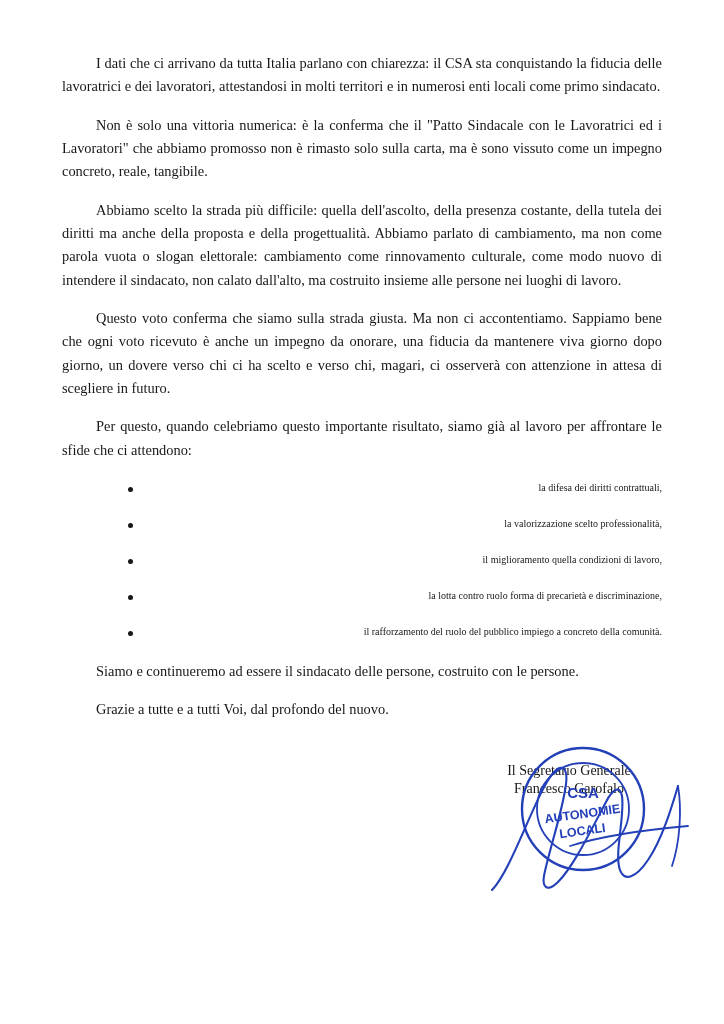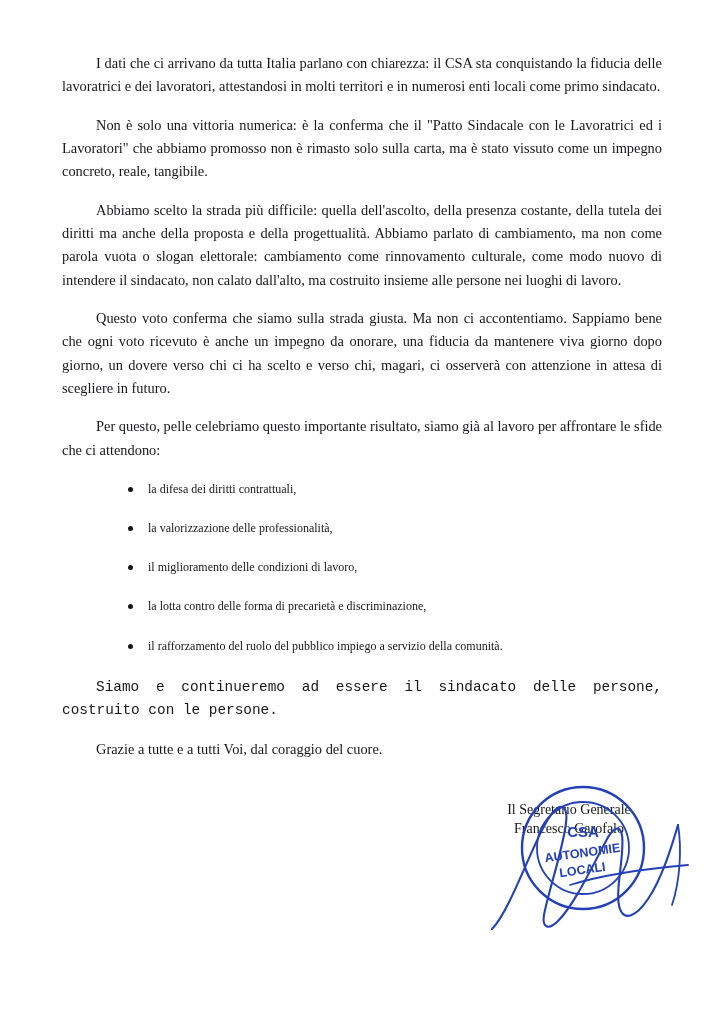--- a/index.html
+++ b/index.html
@@ -29,40 +29,39 @@
     text-indent: 34px;
     margin: 0 0 15px 0;
     color: #16171a;
   }
   .bullets {
     list-style: none;
     margin: 18px 0 14px 0;
     padding: 0 0 0 86px;
   }
   .bullets li {
-    font-size: 12px;
+    font-size: 10px;
     line-height: 1.6;
     margin: 0 0 20px 0;
     position: relative;
-    text-align: left;
+    text-align: right;
     color: #16171a;
   }
   .bullets li .dot {
     position: absolute;
     left: -20px;
     top: 7px;
     width: 5px;
     height: 5px;
     background: #16171a;
     border-radius: 50%;
     display: block;
   }
   .closing-para {
     margin-top: 17px;
-    font-family: Liberation Mono, monospace;
   }
   .signature-block {
     margin-top: 34px;
     position: relative;
     height: 150px;
   }
   .sig-lines {
     position: absolute;
     left: 392px;
     top: 6px;
@@ -90,35 +89,35 @@
     height: 160px;
     pointer-events: none;
   }
 </style>
 </head>
 <body>
 
 <div class="page">
 
   <p class="para">I dati che ci arrivano da tutta Italia parlano con chiarezza: il CSA sta conquistando la fiducia delle lavoratrici e dei lavoratori, attestandosi in molti territori e in numerosi enti locali come primo sindacato.</p>
-  <p class="para">Non è solo una vittoria numerica: è la conferma che il "Patto Sindacale con le Lavoratrici ed i Lavoratori" che abbiamo promosso non è rimasto solo sulla carta, ma è stato vissuto come un impegno concreto, reale, tangibile.</p>
+  <p class="para">Non è solo una vittoria numerica: è la conferma che il "Patto Sindacale con le Lavoratrici ed i Lavoratori" che abbiamo promosso non è rimasto solo sulla carta, ma è sono vissuto come un impegno concreto, reale, tangibile.</p>
   <p class="para">Abbiamo scelto la strada più difficile: quella dell'ascolto, della presenza costante, della tutela dei diritti ma anche della proposta e della progettualità. Abbiamo parlato di cambiamento, ma non come parola vuota o slogan elettorale: cambiamento come rinnovamento culturale, come modo nuovo di intendere il sindacato, non calato dall'alto, ma costruito insieme alle persone nei luoghi di lavoro.</p>
   <p class="para">Questo voto conferma che siamo sulla strada giusta. Ma non ci accontentiamo. Sappiamo bene che ogni voto ricevuto è anche un impegno da onorare, una fiducia da mantenere viva giorno dopo giorno, un dovere verso chi ci ha scelto e verso chi, magari, ci osserverà con attenzione in attesa di scegliere in futuro.</p>
-  <p class="para">Per questo, pelle celebriamo questo importante risultato, siamo già al lavoro per affrontare le sfide che ci attendono:</p>
+  <p class="para">Per questo, quando celebriamo questo importante risultato, siamo già al lavoro per affrontare le sfide che ci attendono:</p>
 
   <ul class="bullets">
     <li><span class="dot"></span><span>la difesa dei diritti contrattuali,</span></li>
-    <li><span class="dot"></span><span>la valorizzazione delle professionalità,</span></li>
-    <li><span class="dot"></span><span>il miglioramento delle condizioni di lavoro,</span></li>
-    <li><span class="dot"></span><span>la lotta contro delle forma di precarietà e discriminazione,</span></li>
-    <li><span class="dot"></span><span>il rafforzamento del ruolo del pubblico impiego a servizio della comunità.</span></li>
+    <li><span class="dot"></span><span>la valorizzazione scelto professionalità,</span></li>
+    <li><span class="dot"></span><span>il miglioramento quella condizioni di lavoro,</span></li>
+    <li><span class="dot"></span><span>la lotta contro ruolo forma di precarietà e discriminazione,</span></li>
+    <li><span class="dot"></span><span>il rafforzamento del ruolo del pubblico impiego a concreto della comunità.</span></li>
   </ul>
 
   <p class="para closing-para">Siamo e continueremo ad essere il sindacato delle persone, costruito con le persone.</p>
-  <p class="para">Grazie a tutte e a tutti Voi, dal coraggio del cuore.</p>
+  <p class="para">Grazie a tutte e a tutti Voi, dal profondo del nuovo.</p>
 
   <div class="signature-block">
 
     <div class="sig-lines">
       <div>Il Segretario Generale</div>
       <div>Francesco Garofalo</div>
     </div>
 
     <div class="stamp">
       <svg width="138" height="138" viewBox="0 0 138 138">

